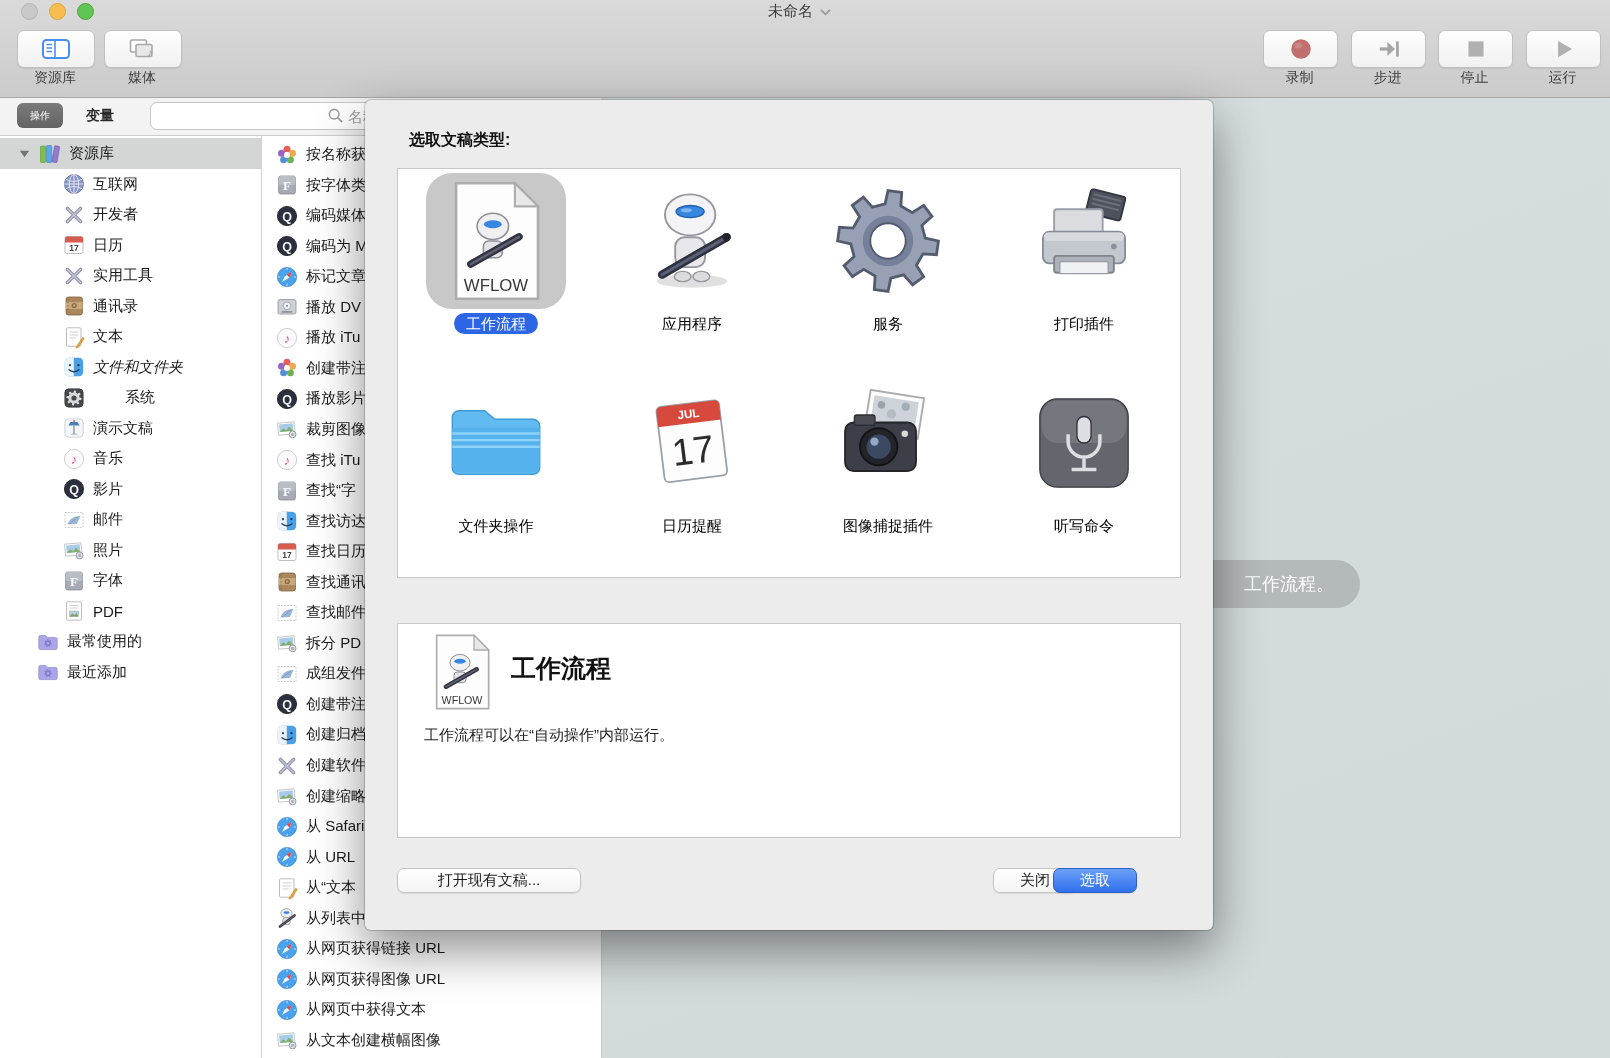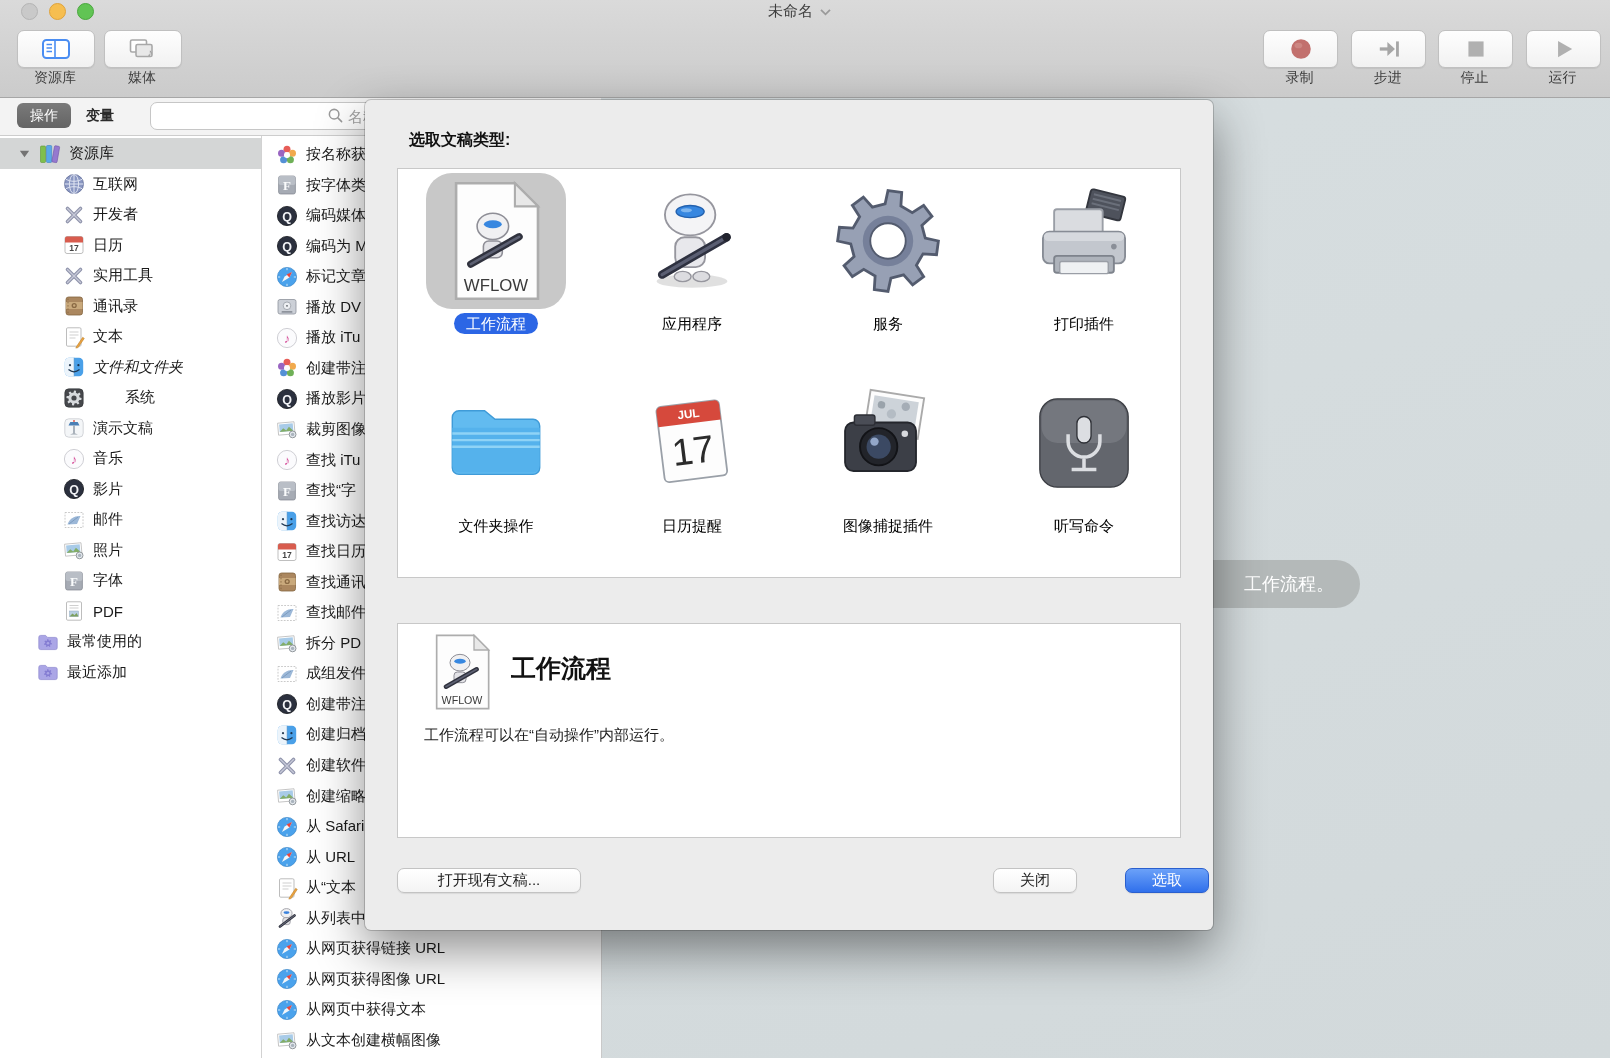--- a/index.html
+++ b/index.html
@@ -16,21 +16,21 @@
   .wtitle{position:absolute;left:700px;top:2px;width:200px;text-align:center;
      font-size:15px;color:#3e3e3e;display:flex;align-items:center;justify-content:center;gap:6px;}
   .tb-btn{position:absolute;top:30px;height:36px;border-radius:7px;
      background:linear-gradient(#fefefe,#f1f1f1);border:1px solid #c0c0c0;
      box-shadow:0 1px 1px rgba(0,0,0,.07);display:flex;align-items:center;justify-content:center;}
   .tb-label{position:absolute;top:69px;font-size:14px;color:#3d3d3d;text-align:center;}
   
   .tabsbar{position:absolute;left:0;top:97px;width:601px;height:38px;background:#f3f3f3;
      border-bottom:1px solid #cdcdcd;z-index:2;}
   .tab-pill{position:absolute;left:17px;top:6px;height:25px;padding:0 13px;border-radius:6px;
-     background:linear-gradient(#7a7a7a,#646464);color:#fff;font-size:14px;
+     background:linear-gradient(#7a7a7a,#646464);color:#fff;font-size:10px;
      display:flex;align-items:center;}
   .tab-plain{position:absolute;left:86px;top:6px;height:25px;font-size:14px;color:#2b2b2b;
      display:flex;align-items:center;font-weight:bold;}
   .searchfield{position:absolute;left:150px;top:5px;width:440px;height:26px;background:#fff;
      border:1px solid #c6c6c6;border-radius:7px;}
   .searchph{position:absolute;left:176px;top:4px;display:flex;align-items:center;gap:4px;
      color:#a2a2a2;font-size:15px;}
   
   .sidebar{position:absolute;left:0;top:136px;width:261px;height:922px;background:#fff;
      border-right:1px solid #d2d2d2;z-index:1;}
@@ -755,18 +755,18 @@
           </svg></div>
       <div class="det-title">工作流程</div>
       <div class="det-desc">工作流程可以在“自动操作”内部运行。</div>
     </div>
     <div class="dlg-btn" style="left:32px;width:184px;">
       <span>打开现有文稿...</span>
     </div>
     <div class="dlg-btn" style="left:628px;width:84px;">
       <span>关闭</span>
     </div>
-    <div class="dlg-btn blue" style="left:760px;width:84px;">
+    <div class="dlg-btn blue" style="left:688px;width:84px;">
       <span>选取</span>
     </div>
   </div>
 
 </div>
 
 </body></html>

